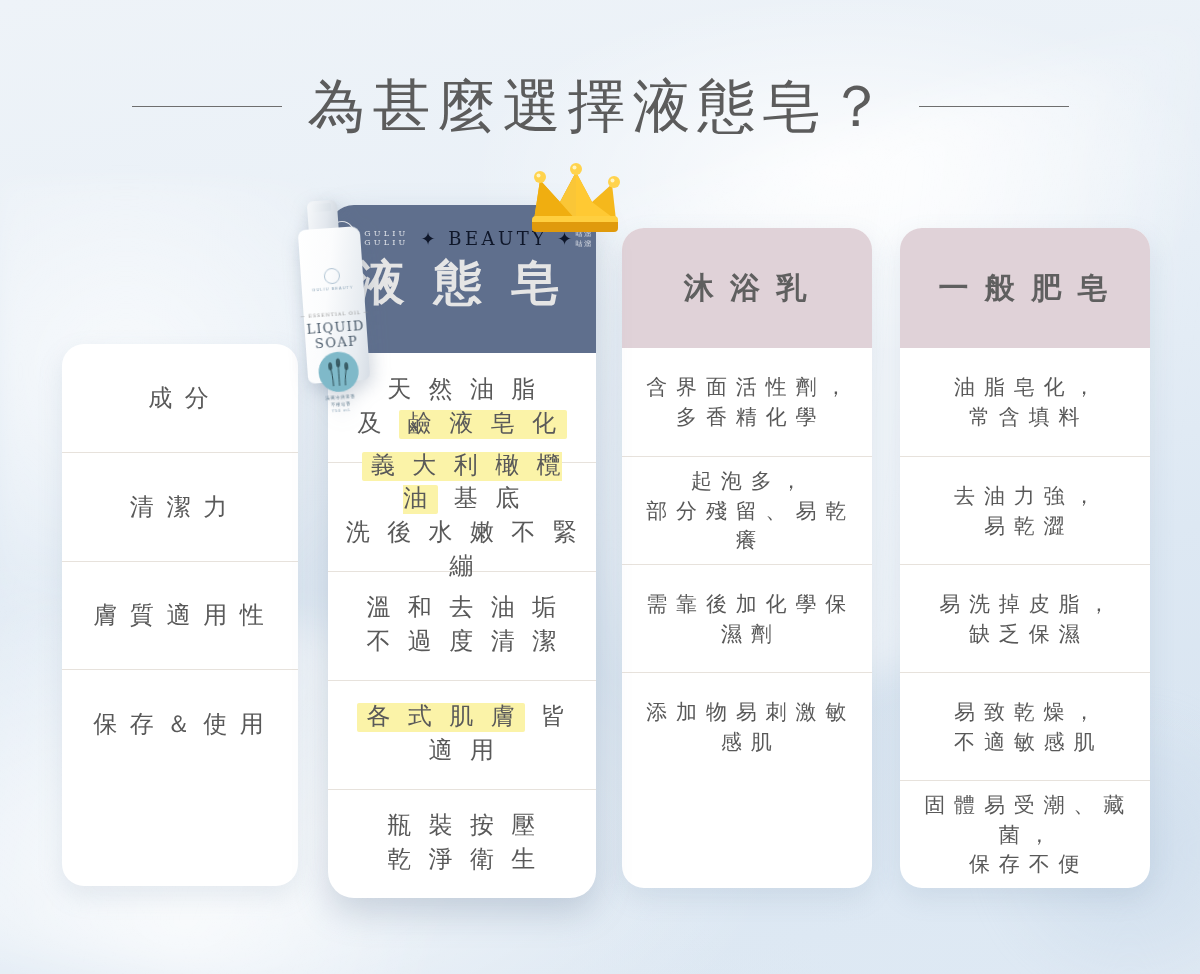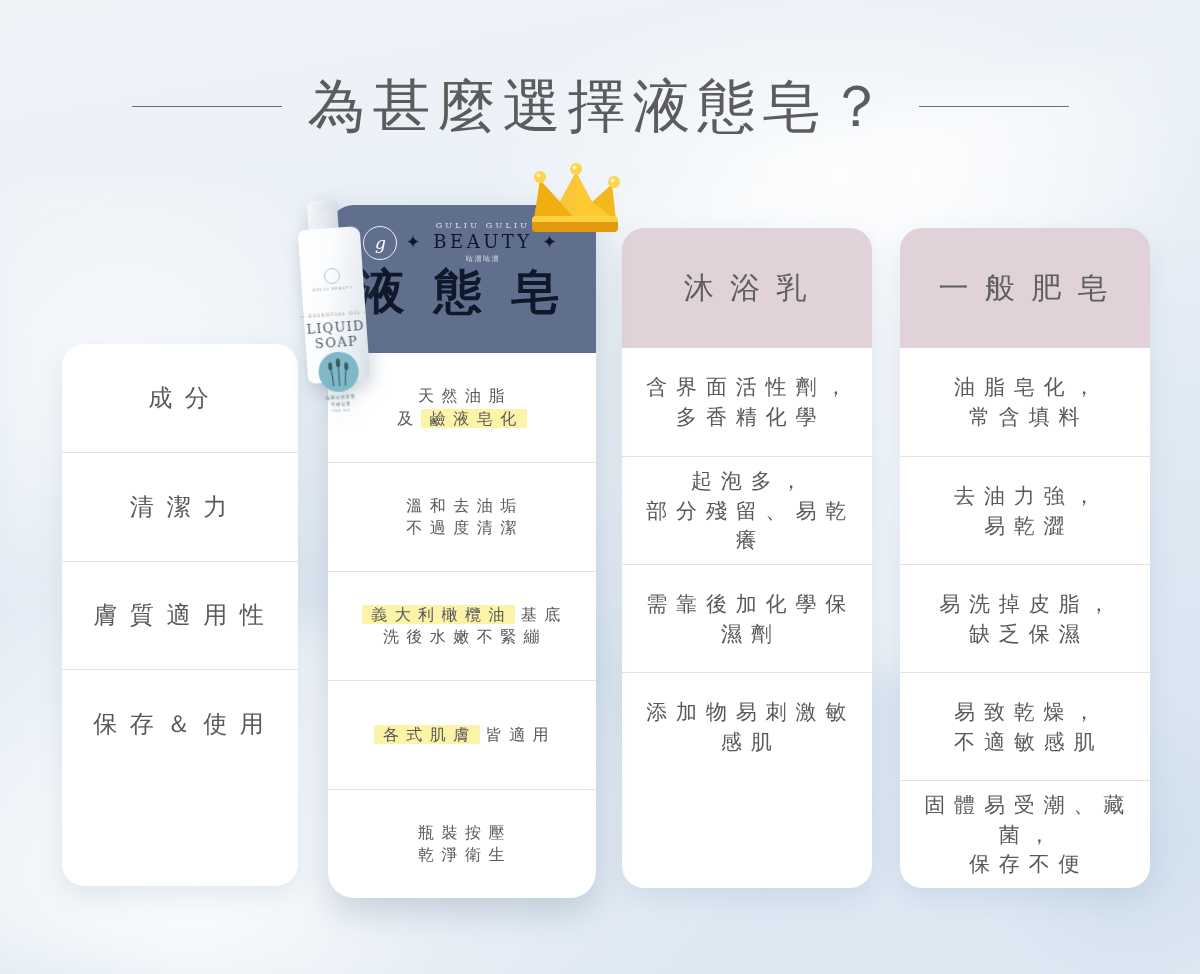--- a/index.html
+++ b/index.html
@@ -78,21 +78,21 @@
     border-radius: 26px;
     background: #ffffff;
     box-shadow: 0 14px 34px rgba(95,115,145,.28);
     overflow: hidden;
     z-index: 4;
   }
 
   .head {
     height: 120px;
     display: flex; align-items: center; justify-content: center;
-    color: #5f5f5f; font-size: 30px; letter-spacing: 4px; font-weight: 400;
+    color: #5f5f5f; font-size: 30px; letter-spacing: 4px; font-weight: 700;
   }
   .head-b, .head-c { background: #e0d2d8; }
 
   .head-feature {
     height: 148px;
     background: #5f6f8d;
     display: flex; flex-direction: column;
     align-items: center; justify-content: flex-start;
     padding-top: 10px;
     position: relative;
@@ -101,48 +101,48 @@
     display: flex; align-items: center; gap: 8px;
     margin-top: 6px;
   }
   .brand-mark {
     width: 34px; height: 34px; border-radius: 50%;
     border: 1.6px solid rgba(255,255,255,.9);
     display: flex; align-items: center; justify-content: center;
     color: #fff; font-family: "DejaVu Serif", serif; font-size: 17px;
     font-style: italic;
   }
-  .brand-text { display: flex; flex-direction: column; align-items: center; }
+  .brand-text { display: flex; align-items: center; }
   .brand-top {
     color: rgba(255,255,255,.82); font-size: 8px; letter-spacing: 3.2px;
     font-family: "DejaVu Serif", serif; margin-bottom: 1px;
   }
   .brand-main {
     color: #0f172a; font-size: 18px; letter-spacing: 3.5px;
     font-family: "DejaVu Serif", serif; white-space: nowrap;
   }
   .brand-sub {
     color: rgba(255,255,255,.75); font-size: 7px; letter-spacing: 1.6px;
     margin-top: 2px;
   }
   .feature-title {
-    color: #0f172a; font-size: 48px; font-weight: 700; letter-spacing: 8px;
+    color: #e5e5e5; font-size: 48px; font-weight: 700; letter-spacing: 8px;
     margin-top: 4px; line-height: 1;
   }
 
   .label-cell, .cell {
     display: flex; align-items: center; justify-content: center;
     text-align: center; color: #595959;
     border-top: 1px solid #e7e2dc;
     padding: 0 10px;
   }
   .label-cell:first-child, .cell:first-child { border-top: none; }
   .label-cell { font-size: 24px; letter-spacing: 3px; font-weight: 400; }
   .cell { font-size: 21px; letter-spacing: 1.5px; line-height: 1.42; }
-  .cell-feature { font-size: 16px; letter-spacing: 1.5px; line-height: 1.4; }
+  .cell-feature { font-size: 24px; letter-spacing: 1.5px; line-height: 1.4; font-family: Liberation Mono, monospace; }
 
   .body-label .label-cell { height: 108.4px; }
   .body-b .cell, .body-c .cell { height: 108px; }
   .body-feature .cell { height: 109px; }
 
   .hl { background: #fbf3a8; padding: 1px 9px; border-radius: 2px; }
 
   
   .bottle {
     position: absolute; left: 297px; top: 200px;
@@ -316,28 +316,28 @@
     </div>
     <div class="body-feature" id="body-feature">
         <div class="cell cell-feature">
           <div>
             <div><span>天 然 油 脂</span></div>
             <div><span>及 </span><span class="hl">鹼 液 皂 化</span></div>
           </div>
         </div>
         <div class="cell cell-feature">
           <div>
+            <div><span class="hl">義 大 利 橄 欖 油</span><span> 基 底</span></div>
+            <div><span>洗 後 水 嫩 不 緊 繃</span></div>
+          </div>
+        </div>
+        <div class="cell cell-feature">
+          <div>
             <div><span>溫 和 去 油 垢</span></div>
             <div><span>不 過 度 清 潔</span></div>
-          </div>
-        </div>
-        <div class="cell cell-feature">
-          <div>
-            <div><span class="hl">義 大 利 橄 欖 油</span><span> 基 底</span></div>
-            <div><span>洗 後 水 嫩 不 緊 繃</span></div>
           </div>
         </div>
         <div class="cell cell-feature">
           <div>
             <div><span class="hl">各 式 肌 膚</span><span> 皆 適 用</span></div>
           </div>
         </div>
         <div class="cell cell-feature">
           <div>
             <div><span>瓶 裝 按 壓</span></div>

